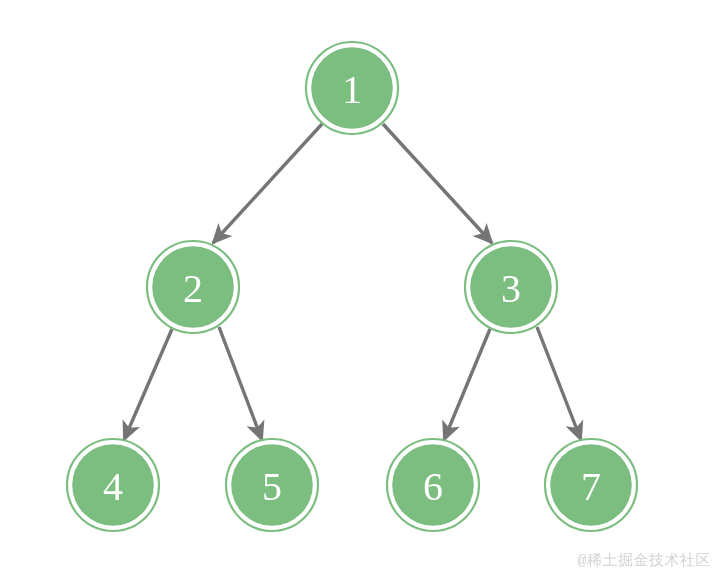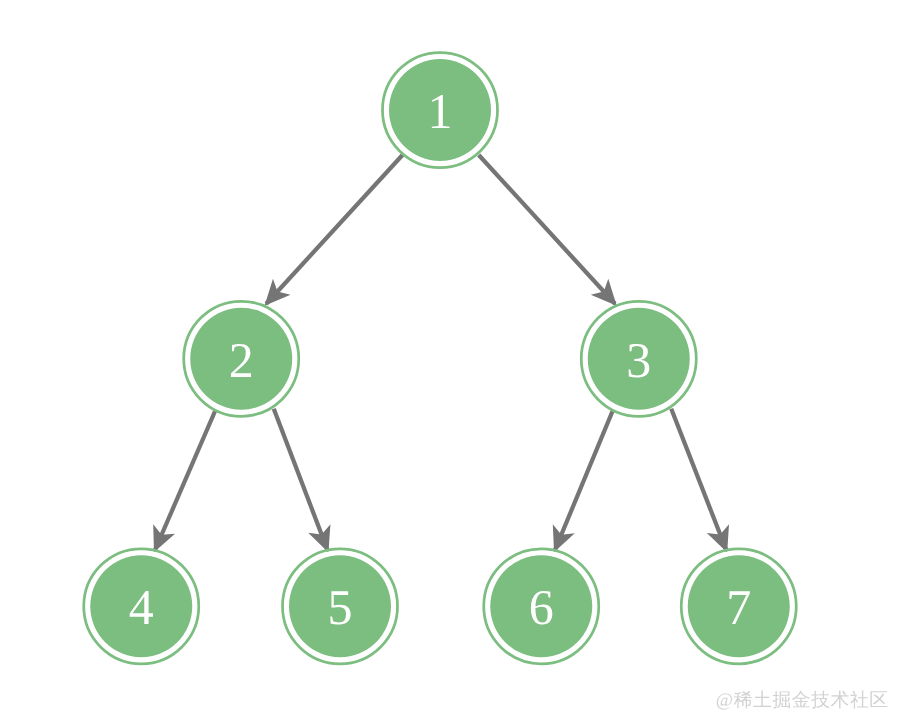--- a/index.html
+++ b/index.html
@@ -33,21 +33,21 @@
     fill: #ffffff;
     text-anchor: middle;
     dominant-baseline: central;
     font-weight: 400;
     letter-spacing: 0px;
   }
   .watermark {
     position: absolute;
     right: 14px;
     bottom: 8px;
-    font-family: Liberation Serif, serif;
+    font-family: Liberation Mono, monospace;
     font-size: 15px;
     color: #d2d2d2;
     letter-spacing: 0.5px;
     white-space: nowrap;
     user-select: none;
   }
 </style>
 </head>
 <body>
 

